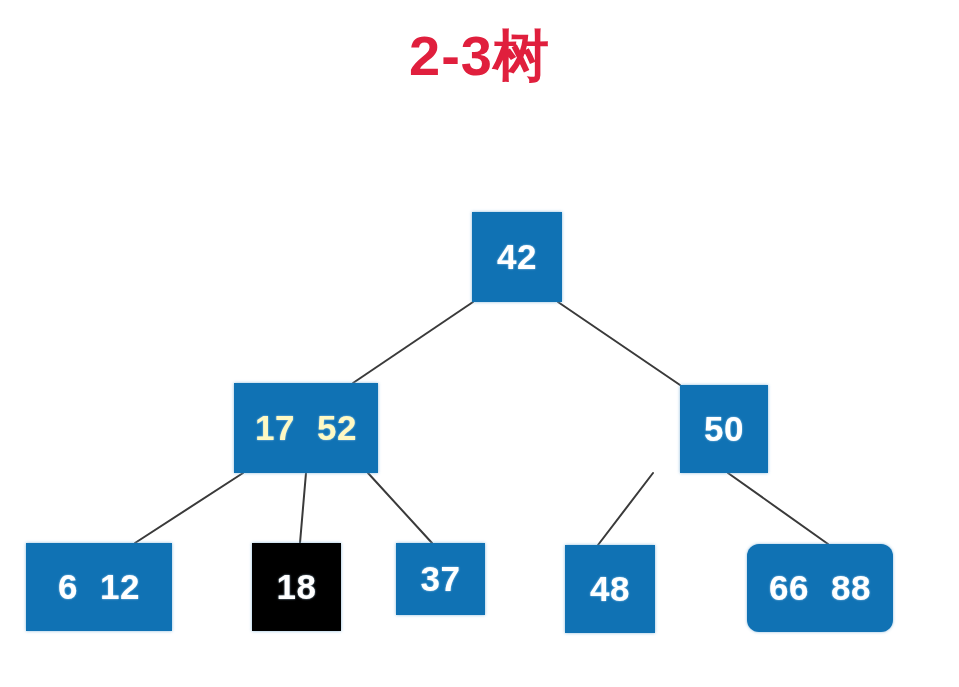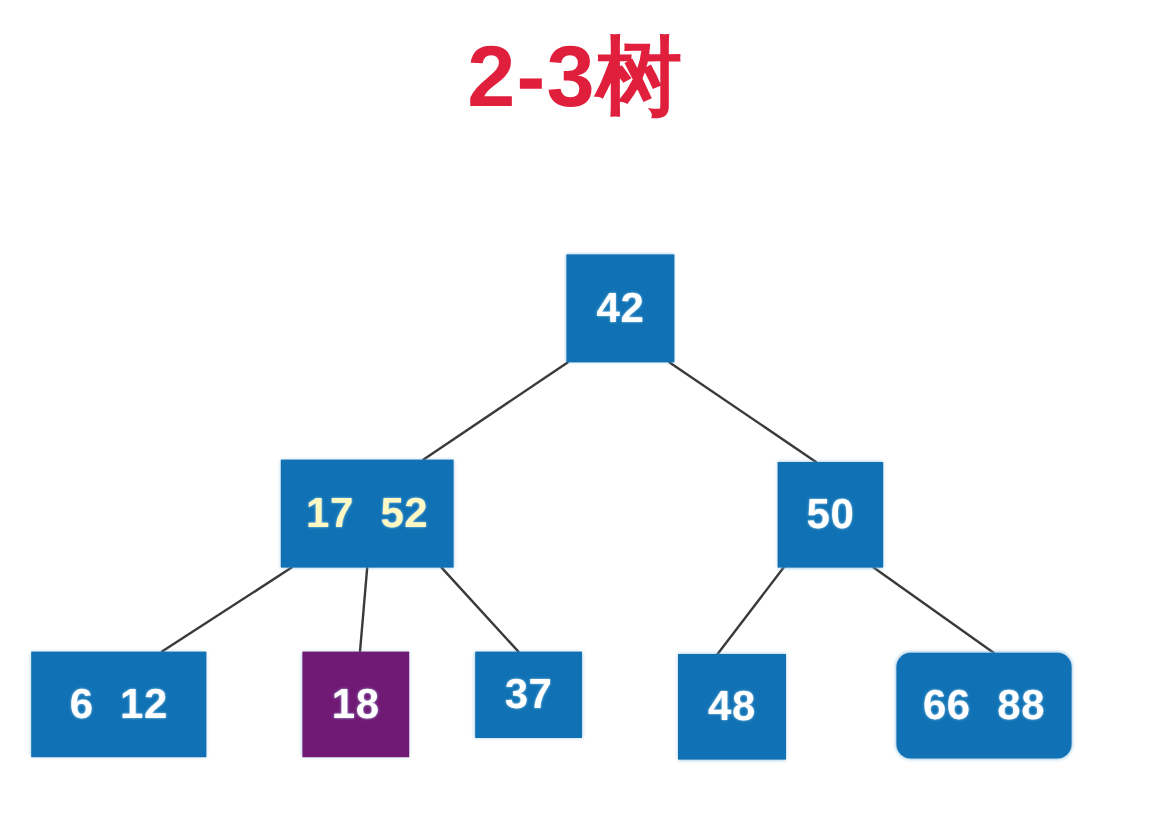--- a/index.html
+++ b/index.html
@@ -18,21 +18,21 @@
     background: #ffffff;
     overflow: hidden;
   }
   #title {
     position: absolute;
     left: 0;
     top: 28px;
     width: 959px;
     text-align: center;
     font-family: "Liberation Sans", sans-serif;
-    font-size: 72px;
+    font-size: 56px;
     font-weight: 700;
     letter-spacing: 1px;
     line-height: 1.0;
     white-space: nowrap;
   }
   #edges {
     position: absolute;
     left: 0;
     top: 0;
     width: 959px;
@@ -87,32 +87,32 @@
         <div class="keys">
           <span class="key">42</span>
         </div>
       </div>
       <div class="node" style="left: 234px; top: 383px; width: 144px; height: 90px; background: rgb(16, 114, 180); color: #fef9c3;">
         <div class="keys">
           <span class="key">17</span>
           <span class="key">52</span>
         </div>
       </div>
-      <div class="node" style="left: 648px; top: 385px; width: 88px; height: 88px; background: rgb(16, 114, 180); color: rgb(255, 255, 255);">
+      <div class="node" style="left: 680px; top: 385px; width: 88px; height: 88px; background: rgb(16, 114, 180); color: rgb(255, 255, 255);">
         <div class="keys">
           <span class="key">50</span>
         </div>
       </div>
       <div class="node" style="left: 26px; top: 543px; width: 146px; height: 88px; background: rgb(16, 114, 180); color: rgb(255, 255, 255);">
         <div class="keys">
           <span class="key">6</span>
           <span class="key">12</span>
         </div>
       </div>
-      <div class="node" style="left: 252px; top: 543px; width: 89px; height: 88px; background: #701a75; color: rgb(255, 255, 255);">
+      <div class="node" style="left: 252px; top: 543px; width: 89px; height: 88px; background: #000000; color: rgb(255, 255, 255);">
         <div class="keys">
           <span class="key">18</span>
         </div>
       </div>
       <div class="node" style="left: 396px; top: 543px; width: 89px; height: 72px; background: rgb(16, 114, 180); color: rgb(255, 255, 255);">
         <div class="keys">
           <span class="key">37</span>
         </div>
       </div>
       <div class="node" style="left: 540px; top: 545px; width: 90px; height: 88px; background: rgb(16, 114, 180); color: rgb(255, 255, 255); margin-left: 25px;">

